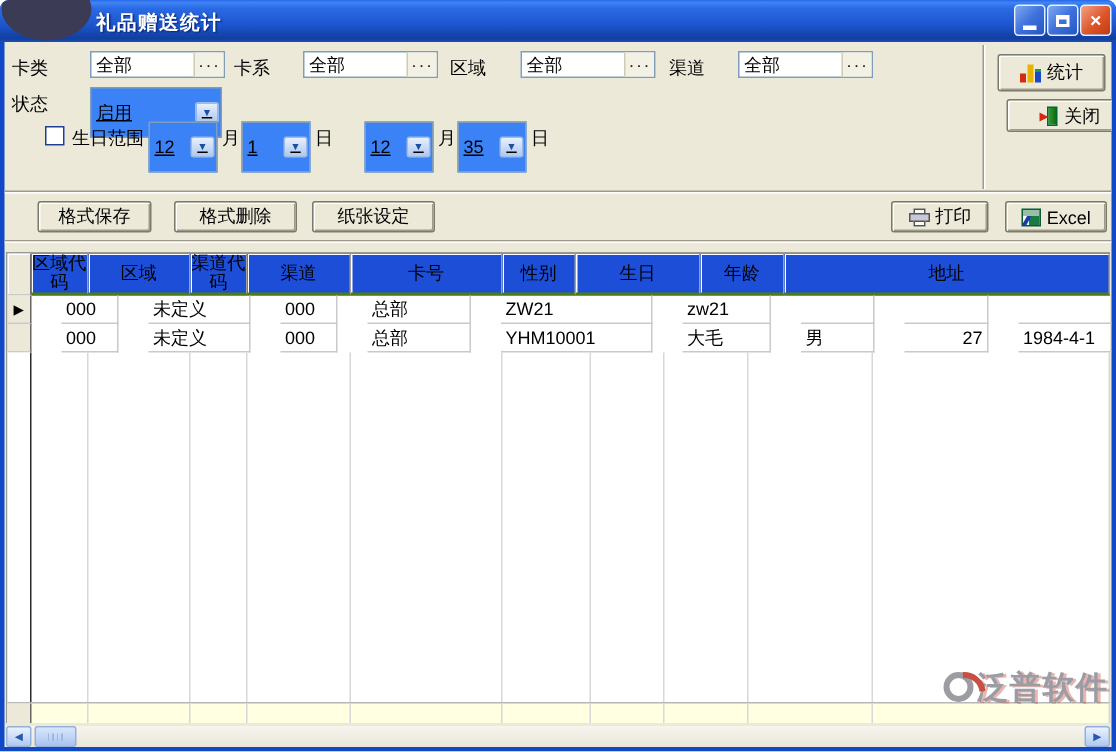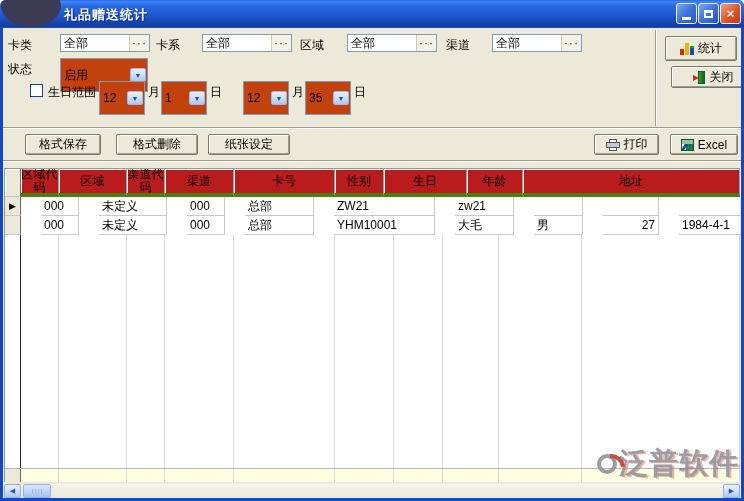--- a/index.html
+++ b/index.html
@@ -29,22 +29,22 @@
   .content { position: absolute; top: 28px; left: 3px; right: 3px; bottom: 3px;
              background: #ECE9D8; overflow: hidden; }
   .flabel { position: absolute; color: #000; }
 
   .xpinput { position: absolute; height: 18px; background: #fff; border: 1px solid #7F9DB9;
              display: flex; align-items: center; }
   .xpinput .val { flex: 1; padding-left: 3px; overflow: hidden; white-space: nowrap; }
   .xpinput .dots { width: 20px; text-align: center; color: #222; background: #F3F1E4;
                    border-left: 1px solid #CFCBB5; height: 100%; line-height: 16px; cursor: pointer; letter-spacing: 1px; }
 
-  .xpcombo { position: absolute; height: 34px; background: #c2410c; border: 1px solid #7F9DB9;
-             display: flex; align-items: center; }
+  .xpcombo { position: absolute; height: 34px; background: #3b82f6; border: 1px solid #7F9DB9;
+             display: flex; align-items: center; text-decoration: underline; }
   .xpcombo .val { flex: 1; padding-left: 3px; overflow: hidden; white-space: nowrap; }
   .xpcombo .dd { width: 16px; height: 14px; margin: 1px; border-radius: 2px;
                  background: linear-gradient(180deg, #E8F0FD 0%, #CBDCF8 50%, #AFC8EF 100%);
                  border: 1px solid #9EBAE5; color: #1D4FA0; font-size: 7px;
                  display: flex; align-items: center; justify-content: center; cursor: pointer; }
 
   .xpcheck { position: absolute; width: 13px; height: 13px; background: #fff;
              border: 1px solid #1C3E94; cursor: pointer; }
 
   .groove-h { position: absolute; left: 0; right: 0; height: 2px;
@@ -77,21 +77,21 @@
               box-shadow: inset 0 4px 0 #9ABFA8; position: relative; }
   .ic-excel::after { content: ""; position: absolute; left: 1px; top: 4px; width: 9px; height: 6px;
                      border-left: 3px solid #1440A8; transform: skewX(-30deg); }
 
   
   .table-wrap { position: absolute; top: 140px; left: 1px; right: 1px; height: 314px;
                 background: #fff; display: flex; flex-direction: column;
                 border-top: 1px solid #999; border-left: 1px solid #999; }
   .tr { display: flex; width: 100%; }
   .thead { height: 28px; }
-  .th { background: #b91c1c; border-right: 1px solid #A5A294; border-bottom: 4px solid #4d7c0f;
+  .th { background: #1d4ed8; border-right: 1px solid #A5A294; border-bottom: 2px solid #4d7c0f;
         box-shadow: inset 1px 1px 0 #FFF; display: flex; align-items: center; justify-content: center;
         text-align: center; line-height: 13px; overflow: hidden; cursor: default; }
   .datarow { height: 19px; }
   .td { border-right: 1px solid #C9C9C9; border-bottom: 1px solid #C9C9C9;
         display: flex; align-items: center; padding-left: 3px; overflow: hidden; white-space: nowrap; margin-left: 20px; }
   .td.num { justify-content: flex-end; padding-right: 3px; padding-left: 0; }
   .sel { background: #ECE9D8; border-right: 1px solid #6A6A6A; border-bottom: 1px solid #C9C9C9;
          display: flex; align-items: center; justify-content: center; padding: 0; }
   .marker { font-size: 9px; color: #000; line-height: 1; }
   .filler { flex: 1; }
@@ -121,21 +121,21 @@
   .sb-thumb::after { content: ""; position: absolute; left: 8px; top: 4px; width: 10px; height: 5px;
                      background: repeating-linear-gradient(90deg, #9FB8E2 0 1px, transparent 1px 3px); }
 
   
   .watermark { position: absolute; right: 2px; top: 416px; width: 142px; opacity: 0.88;
                pointer-events: none; z-index: 5; }
   .wm-row { display: flex; align-items: center; justify-content: flex-end; gap: 2px; }
   .wm-logo { width: 20px; height: 20px; border-radius: 50%; border: 4px solid #8F8F96; position: relative; flex: none; }
   .wm-logo::after { content: ""; position: absolute; left: -4px; top: -4px; width: 20px; height: 20px;
                     border-radius: 50%; border: 4px solid transparent; border-top-color: #C0372A; transform: rotate(40deg); }
-  .wm-brand { font-size: 29px; font-weight: bold; color: #8F8F99; letter-spacing: 1px;
+  .wm-brand { font-size: 21px; font-weight: bold; color: #8F8F99; letter-spacing: 1px;
               text-shadow: 2px 1px 0 rgba(195, 70, 50, 0.45); white-space: nowrap; }
   .wm-url { text-align: right; color: #C33020; font-size: 11px; font-weight: bold; margin-top: 1px;
             border-top: 2px solid rgba(195,70,50,.5); padding-top: 1px; }
 </style>
 </head>
 <body>
 
 <div class="window">
 
   <div class="titlebar">

